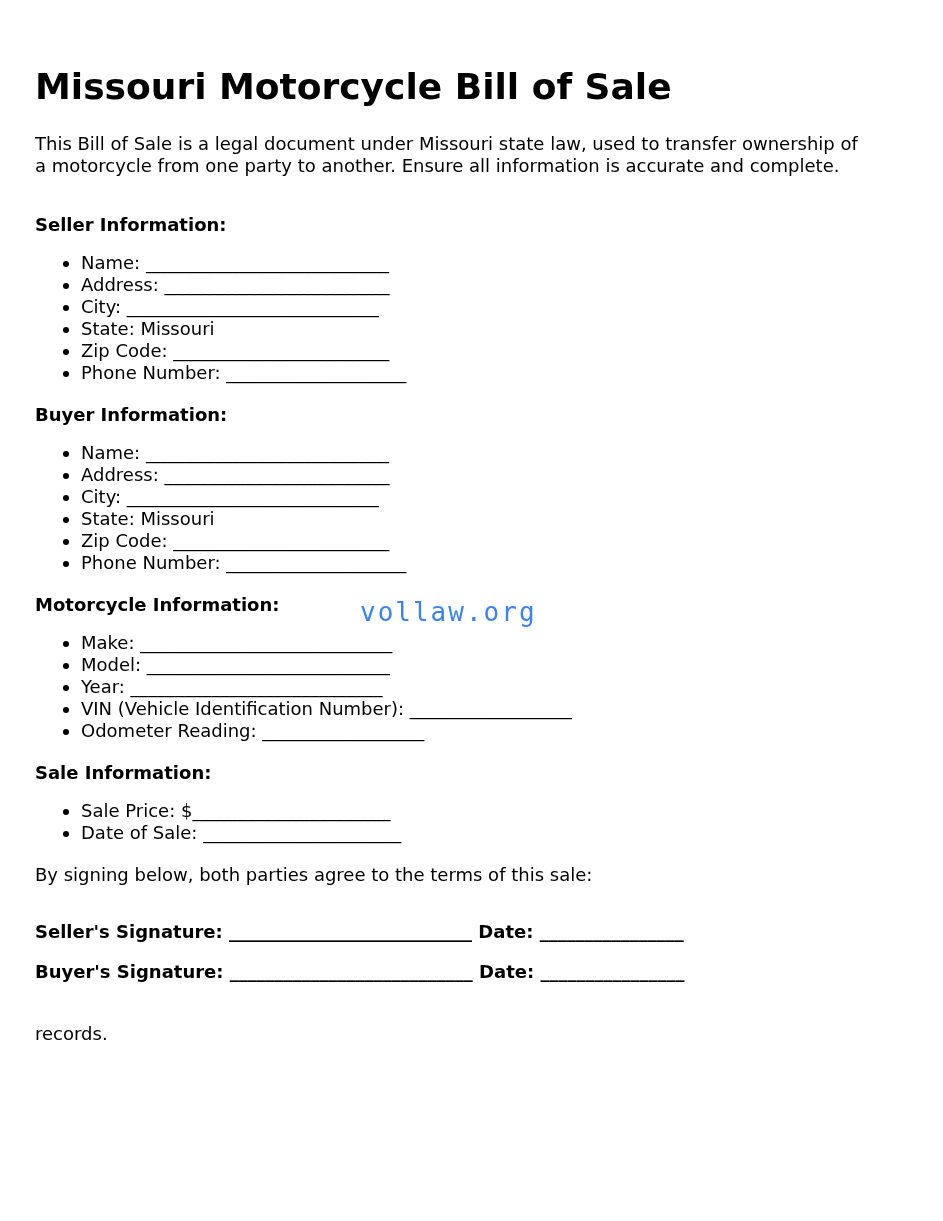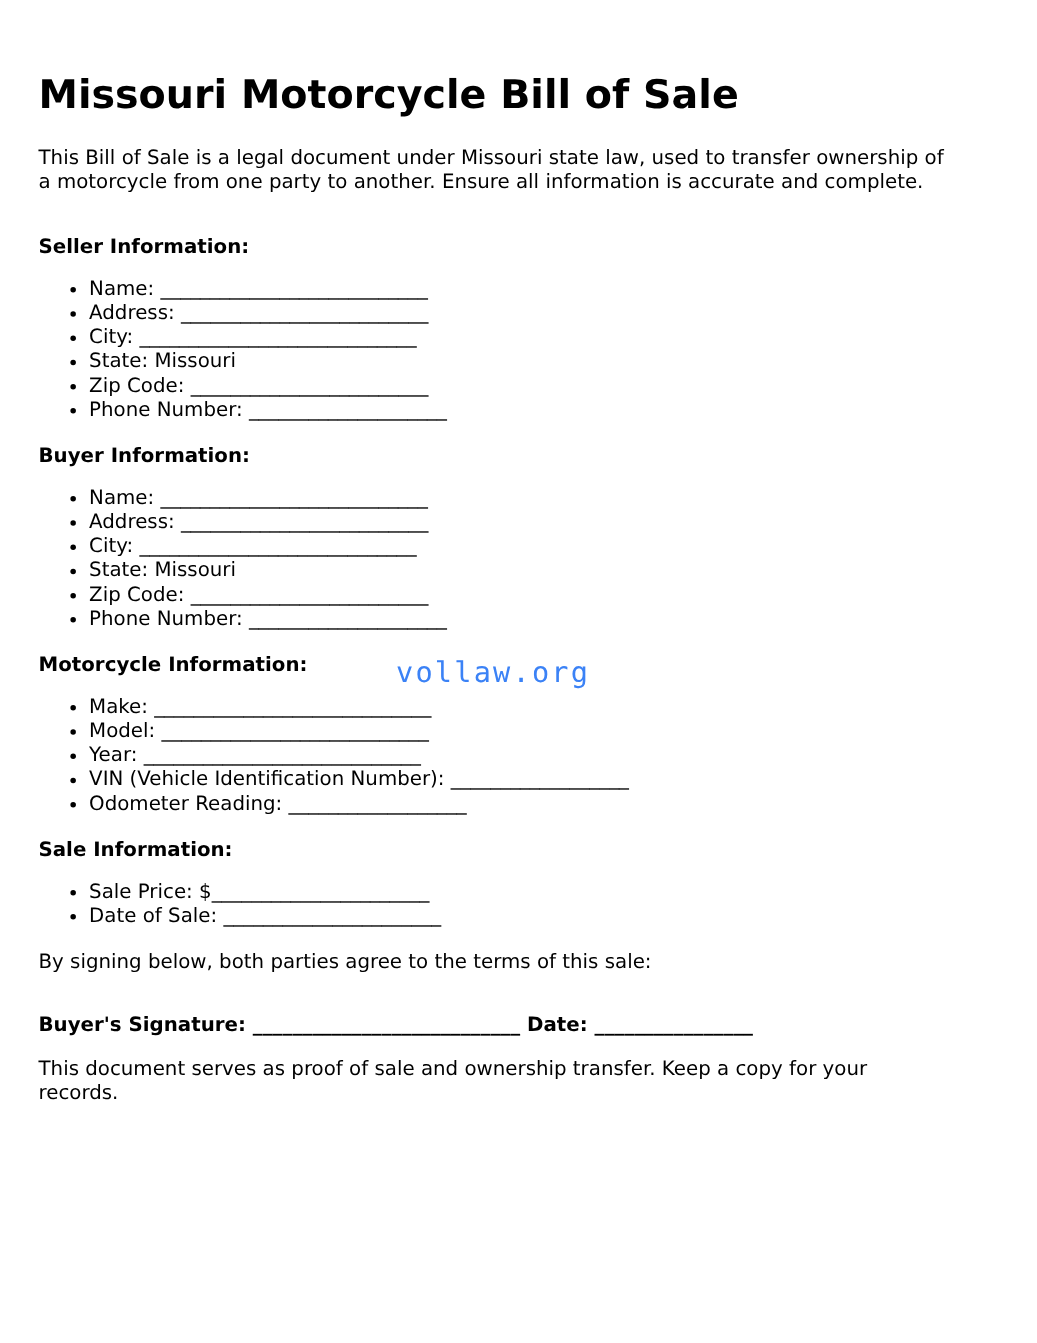--- a/index.html
+++ b/index.html
@@ -92,20 +92,21 @@
   </ul>
 
   <h2 class="section-heading">Sale Information:</h2>
   <ul class="field-list">
     <li>Sale Price: $______________________</li>
     <li>Date of Sale: ______________________</li>
   </ul>
 
   <p class="agreement">By signing below, both parties agree to the terms of this sale:</p>
 
+  <p class="signature-row"><span>Seller's Signature:</span> <span>___________________________</span> <span>Date:</span> <span>________________</span></p>
 
   <p class="signature-row"><span>Buyer's Signature:</span> <span>___________________________</span> <span>Date:</span> <span>________________</span></p>
 
-  <p class="footer-note"><span>This document serves as proof of sale and ownership transfer. Keep a copy for your</span><br><span>records.</span></p>
+  <p class="footer-note"><br><span>records.</span></p>
 
   <div class="watermark">vollaw.org</div>
 
 </div>
 
 </body></html>

